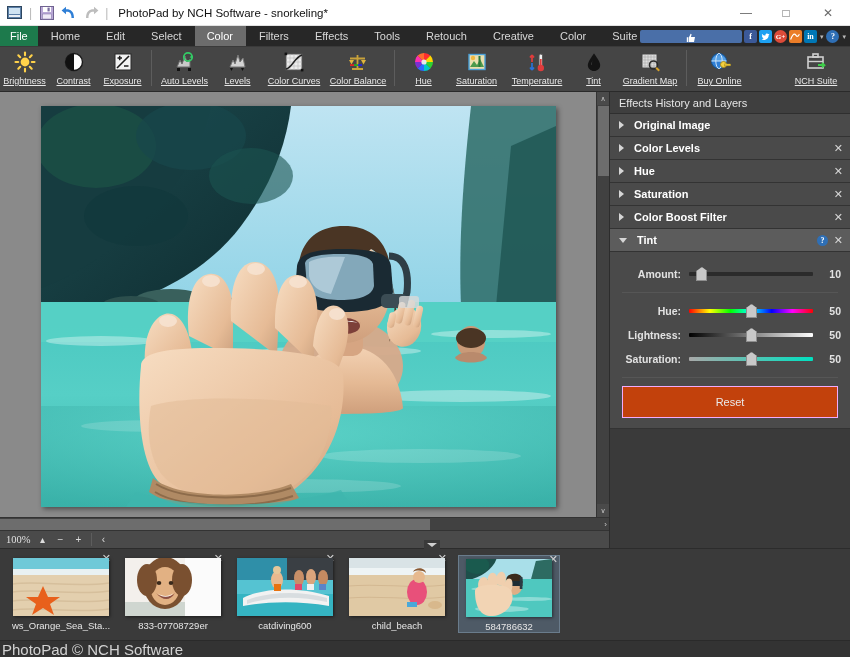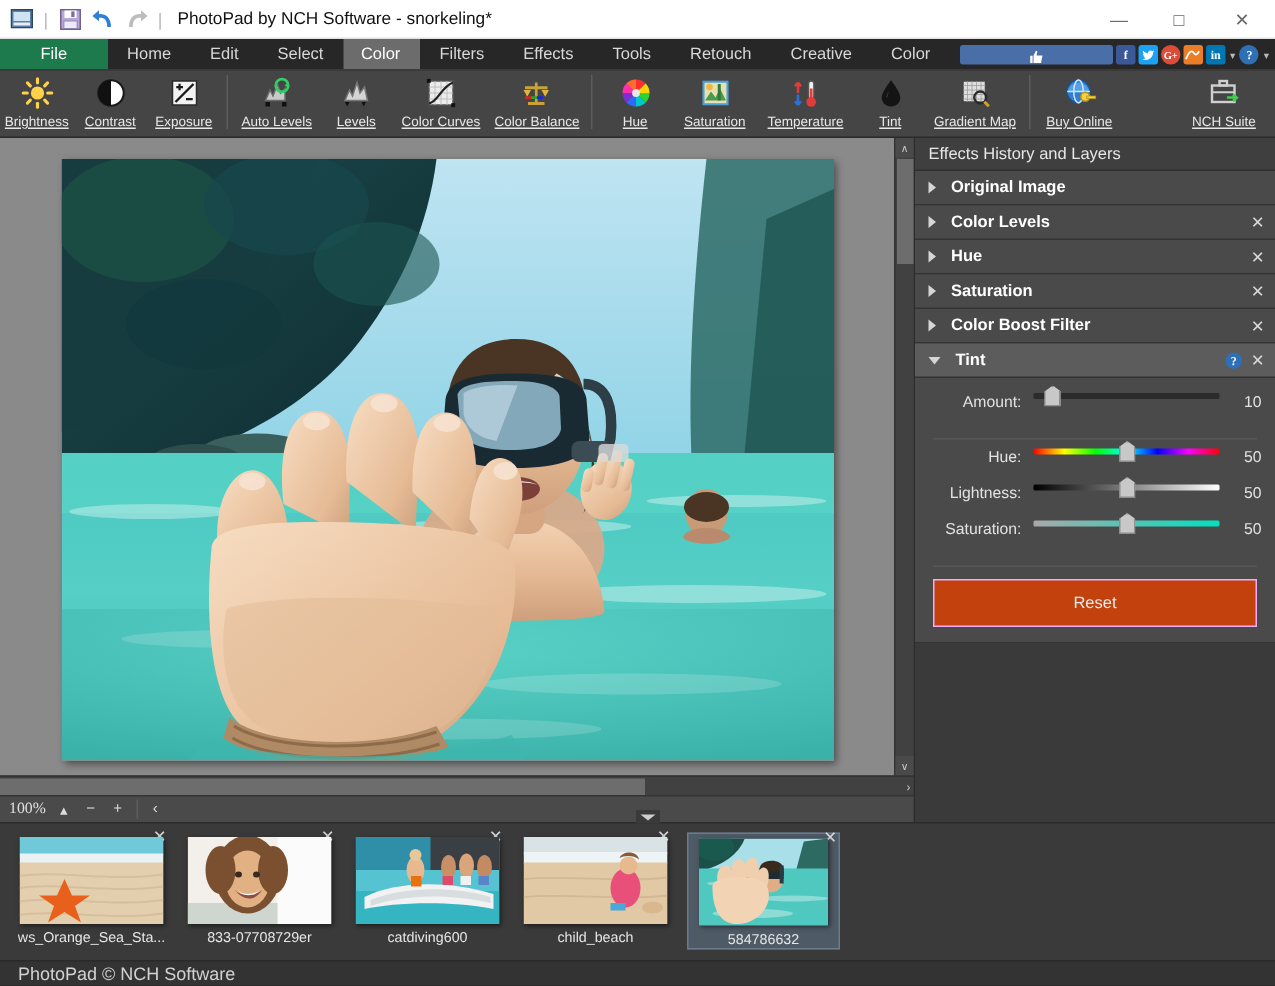--- a/index.html
+++ b/index.html
@@ -45,21 +45,21 @@
     display: flex; align-items: stretch;
     position: relative;
     border-bottom: 1px solid #3a3a3a;
   }
   .tab {
     padding: 0 13px;
     display: flex; align-items: center; justify-content: center;
     font-size: 11px; color: #d8d8d8;
     cursor: default;
   }
-  .tab.file { background: #1d7a4c; color: #ffffff; padding: 0 27px; }
+  .tab.file { background: #1d7a4c; color: #ffffff; padding: 0 10px; }
   .tab.active { background: #6c6c6c; color: #ffffff; padding-left: 12px; }
   .socials {
     position: absolute; right: 3px; top: 0; height: 21px;
     display: flex; align-items: center; gap: 2px;
   }
   .sico {
     width: 13px; height: 13px; border-radius: 2px;
     display:flex; align-items:center; justify-content:center;
     font-size: 8px; font-weight: bold; color: #fff;
     font-family: "Liberation Serif", serif;
@@ -161,21 +161,21 @@
     padding-left: 9px; position: relative;
   }
   .fxrow.sel { background: #5c5c5c; }
   .arrowR { width: 0;height:0; border-left: 5px solid #d6d6d6; border-top: 4px solid transparent; border-bottom: 4px solid transparent; }
   .arrowD { width: 0;height:0; border-top: 5px solid #d6d6d6; border-left: 4px solid transparent; border-right: 4px solid transparent; }
   .fxlabel { font-size: 11px; color: #ffffff; font-weight: bold; margin-left: 10px; }
   .fxclose { position: absolute; right: 7px; color: #d7d7d7; font-size: 11px; }
   .fxhelp { position: absolute; right: 22px; width: 11px; height: 11px; border-radius:50%; background:#2f6fb5; color:#fff; font-size:8px; font-weight:bold; display:flex; align-items:center; justify-content:center; font-family:"Liberation Serif",serif;}
 
   .fxbody { background: #4a4a4a; padding: 10px 0 0 0; border-bottom: 1px solid #333; }
-  .srow { display: flex; height: 24px; padding: 0 9px; }
+  .srow { display: flex; align-items: center; height: 24px; padding: 0 9px; font-weight: bold; }
   .slabel { width: 62px; text-align: right; font-size: 10.5px; color: #e2e2e2; }
   .strack {
     flex: 1; height: 4px; margin: 0 8px; position: relative; border-radius: 1px;
     background: #2b2b2b;
   }
   .strack.hue { background: linear-gradient(to right,#ff0000,#ffff00,#00ff00,#00ffff,#0000ff,#ff00ff,#ff0000); }
   .strack.light { background: linear-gradient(to right,#000000,#ffffff); }
   .strack.sat { background: linear-gradient(to right,#a9a9a9,#00e0c0); }
   .shandle {
     position: absolute; top: -5px; width: 11px; height: 14px;
@@ -213,22 +213,22 @@
   }
   .thumb.sel .thumbimg { width: 86px; }
   .thumbx {
     position: absolute; top: -2px; right: 1px; color: #d9d9d9; font-size: 11px; line-height: 11px;
   }
   .thumblabel { font-size: 9.5px; color: #e6e6e6; margin-top: 4px; white-space: nowrap; overflow: hidden; max-width: 100px; text-align:center;}
 
   
   .statusbar {
     height: 17px; min-height: 17px; background: #333333;
-    display:flex; align-items:center; padding-left: 12px;
-    font-size: 12px; color: #d2d2d2; border-top: 1px solid #2a2a2a;
+    display:flex; align-items:center; padding-left: 2px;
+    font-size: 15px; color: #d2d2d2; border-top: 1px solid #2a2a2a;
   }
 
   svg { display: block; }
 </style>
 </head>
 <body>
 
 <div id="app">
 
   <div class="titlebar">

